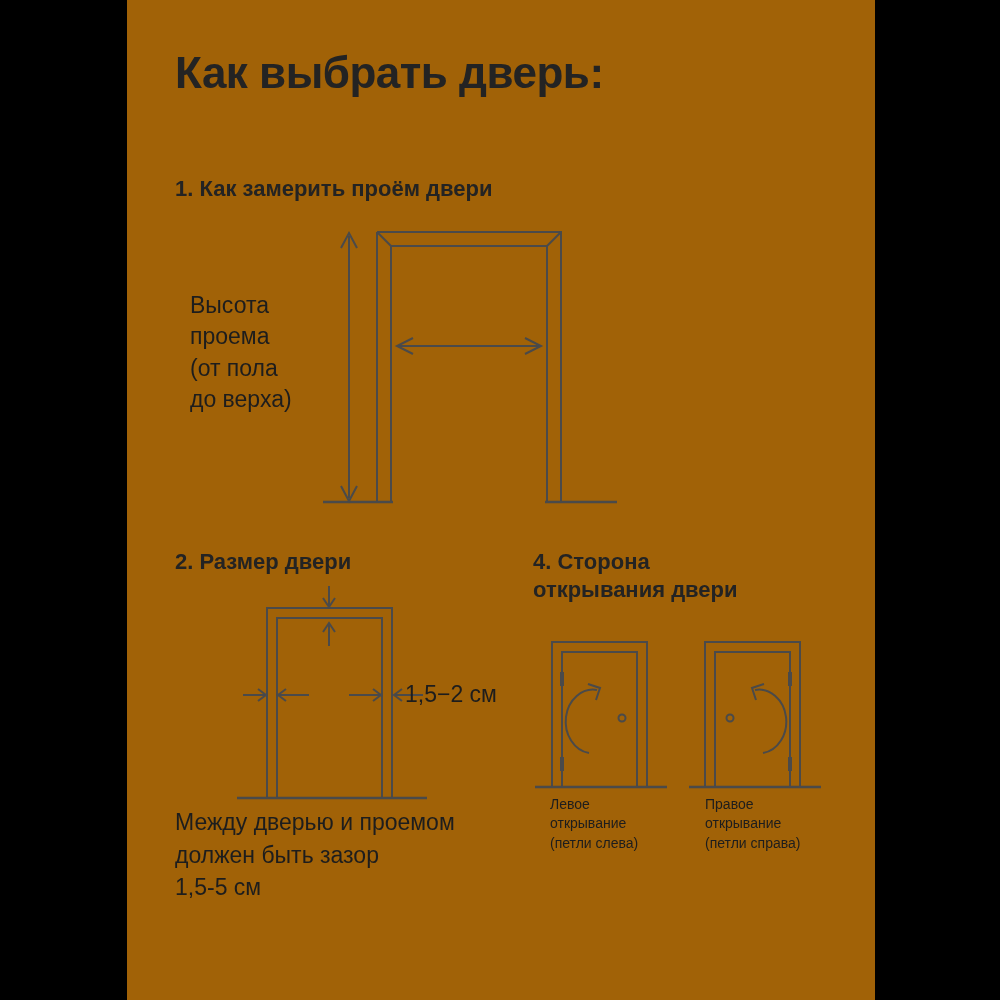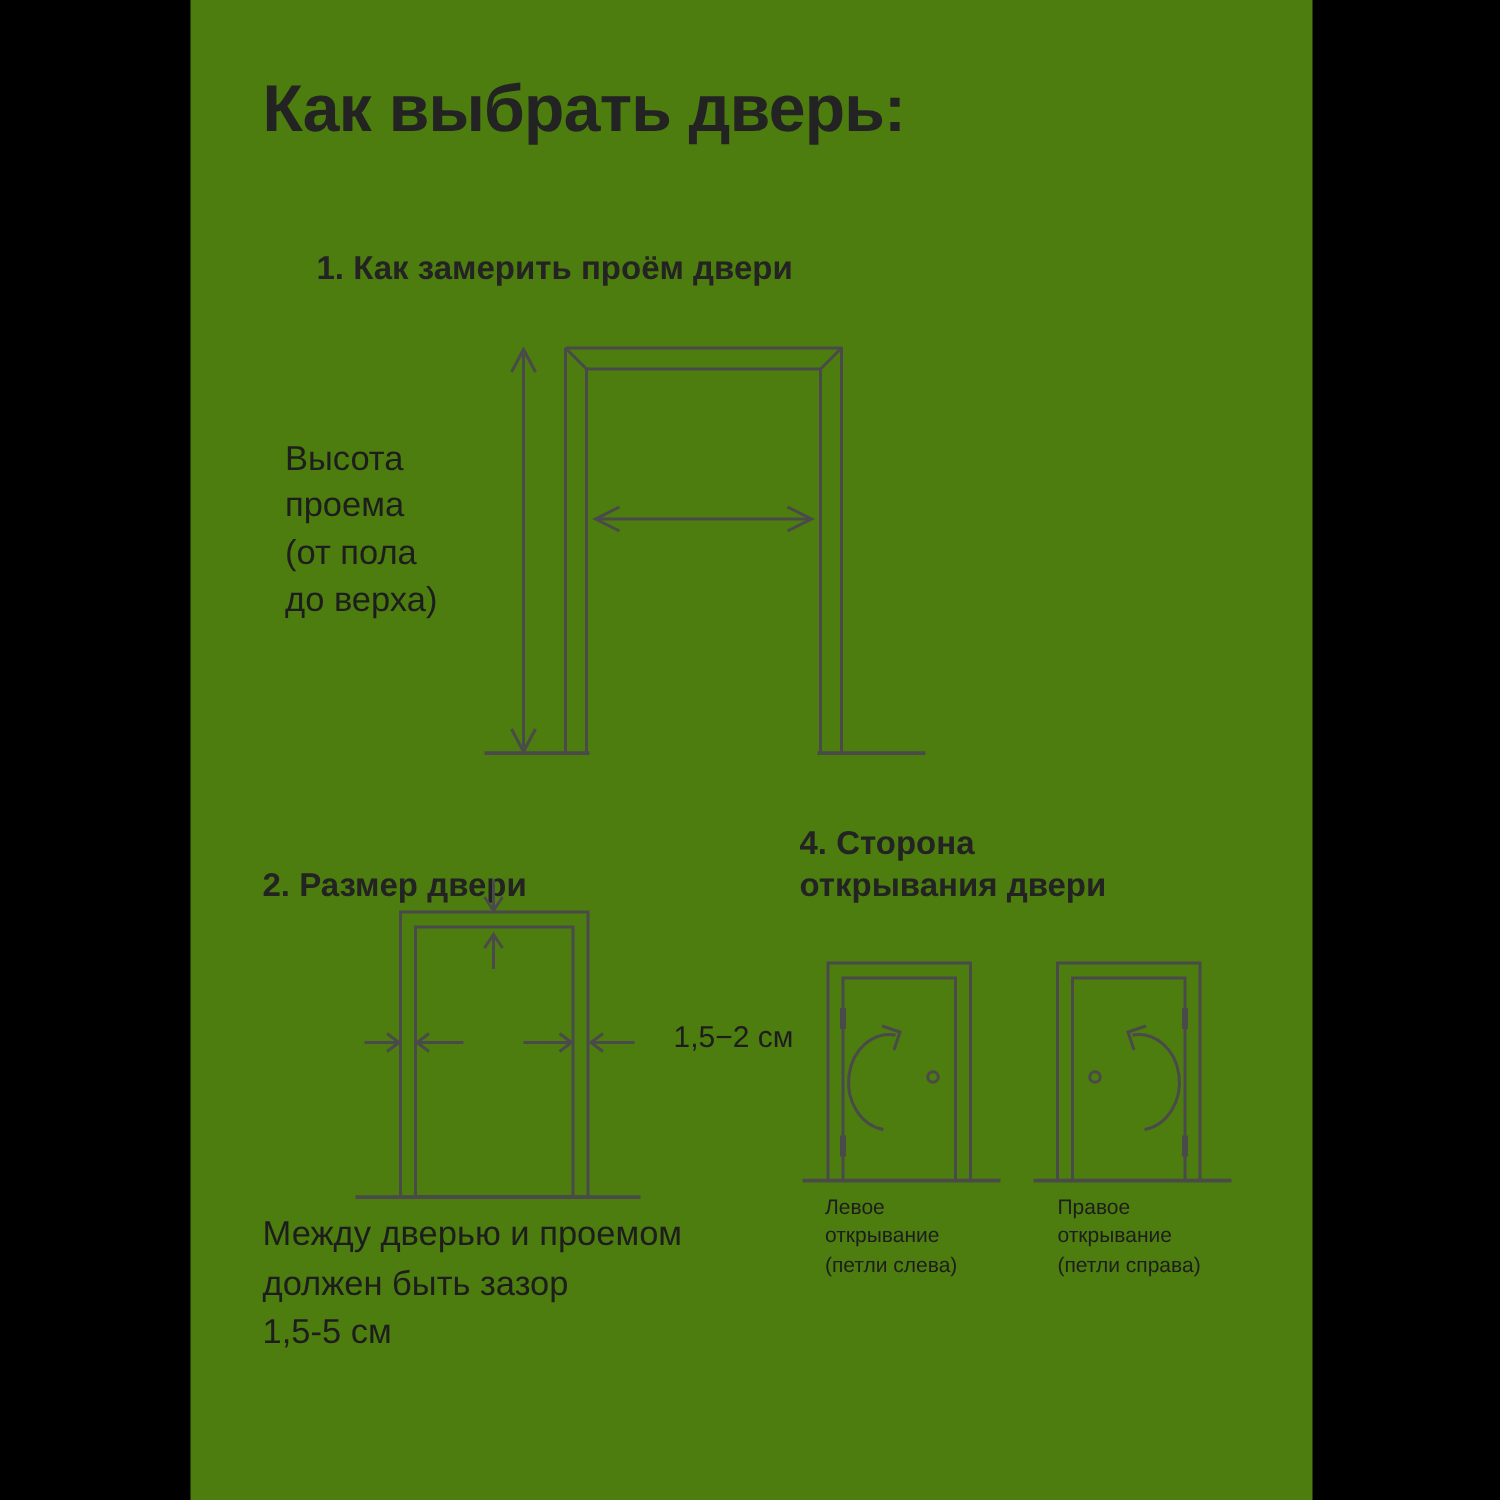--- a/index.html
+++ b/index.html
@@ -1,42 +1,42 @@
 <!DOCTYPE html>
 <html><head>
 <meta charset="utf-8">
 <style>
   html,body{margin:0;padding:0;background:#000;}
   body{width:1000px;height:1000px;overflow:hidden;font-family:"Liberation Sans",sans-serif;}
   #canvas{position:relative;width:1000px;height:1000px;background:#000;}
-  #sheet{position:absolute;left:127px;top:0;width:748px;height:1000px;background:#4d7c0f;}
+  #sheet{position:absolute;left:127px;top:0;width:748px;height:1000px;background:#a16207;}
   .bar{position:absolute;top:0;height:1000px;background:#000;}
   #bar-left{left:0;width:127px;}
   #bar-right{left:875px;width:125px;}
 
   #title{position:absolute;left:48px;top:48px;font-size:44px;font-weight:bold;color:#232323;
          letter-spacing:-0.5px;font-family:"Liberation Sans",sans-serif;}
 
   .sec-head{position:absolute;font-size:22px;font-weight:bold;color:#232323;line-height:1.28;
             font-family:"Liberation Sans",sans-serif;}
-  #head1{left:48px;top:165px;margin-left:36px;}
-  #head2{left:48px;top:576px;}
+  #head1{left:48px;top:175px;}
+  #head2{left:48px;top:548px;}
   #head3{left:406px;top:548px;width:300px;}
 
   .body-text{position:absolute;font-size:23px;color:#1d1d1d;line-height:1.36;
              font-family:"Liberation Sans",sans-serif;}
   #label-height{left:63px;top:290px;width:170px;}
   #label-width{left:459px;top:300px;width:290px;}
   #gap-note{left:48px;top:806px;width:400px;font-size:23px;line-height:1.42;}
   .door-cap{position:absolute;font-size:14px;color:#1d1d1d;line-height:1.38;
             font-family:"Liberation Sans",sans-serif;}
   #cap-left{left:423px;top:795px;width:150px;}
   #cap-right{left:578px;top:795px;width:160px;}
 
-  .dim-label{position:absolute;font-size:20px;color:#1d1d1d;font-family:"Liberation Sans",sans-serif;margin-left:44px;}
+  .dim-label{position:absolute;font-size:23px;color:#1d1d1d;font-family:"Liberation Sans",sans-serif;}
   #dim-15{left:278px;top:681px;}
 
   svg{position:absolute;left:0;top:0;overflow:visible;}
   .ln{stroke:#4a4a4a;fill:none;}
 </style>
 </head>
 <body>
 
 <div id="canvas">
 

